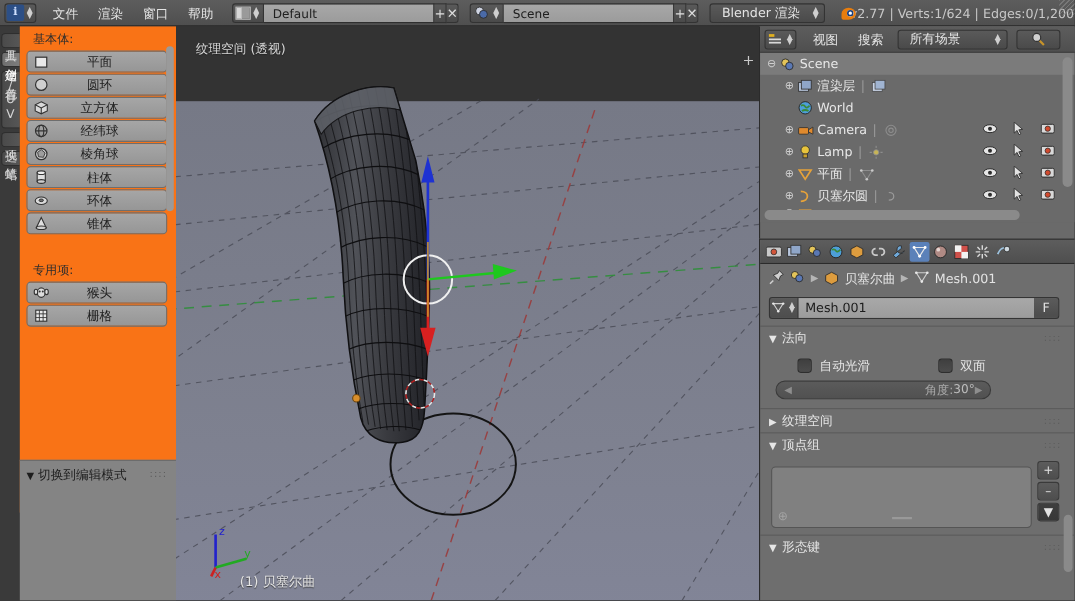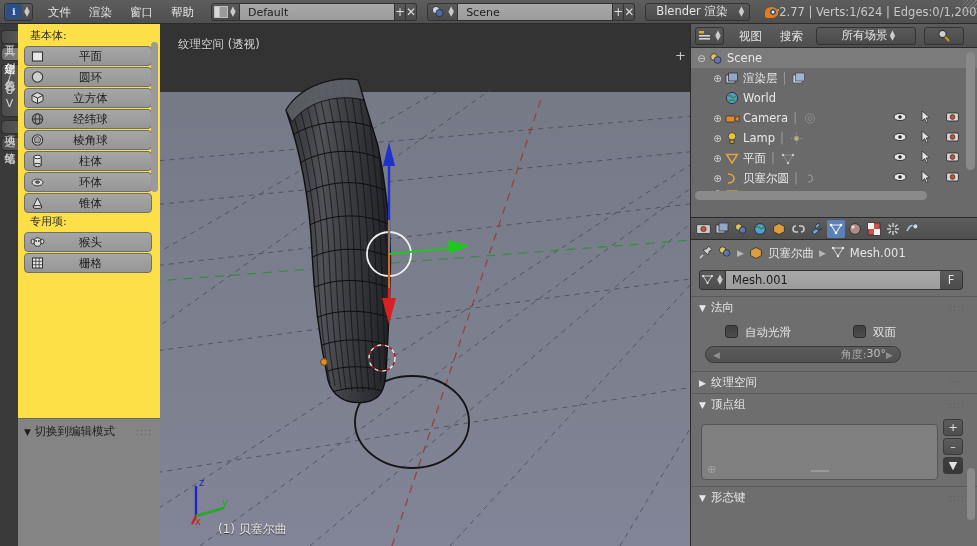--- a/index.html
+++ b/index.html
@@ -92,21 +92,21 @@
     border-radius: 4px 0 0 4px;
     color: #d5d5d5; font-size: 11px;
     writing-mode: vertical-rl; text-orientation: upright;
     padding: 6px 2px; letter-spacing: 0px; white-space: nowrap;
   }
   .vtab.active { background: linear-gradient(90deg,#6f6f6f,#7d7d7d); color:#fff; }
 
   
   .toolpanel {
     position: absolute; left: 18px; top: 24px; width: 142px; height: 442px;
-    background: #fde047; overflow: hidden;
+    background: #f97316; overflow: hidden;
   }
   .panel-label {
     color: #2e2e2e; font-size: 11px; padding: 4px 0 3px 12px; font-weight: normal;
   }
   .tool-list { padding: 0 8px 0 6px; }
   .tool-btn {
     display: flex; align-items: center; height: 20px; margin-bottom: 1px;
     background: linear-gradient(#a6a6a6,#969696);
     border: 1px solid #6e6e6e; border-radius: 4px;
     color: #1d1d1d; font-size: 11.5px; position: relative;
@@ -222,21 +222,21 @@
     background: linear-gradient(#5a5a5a,#4d4d4d);
   }
   .sec-head {
     display:flex; align-items:center; justify-content:space-between;
     height: 22px; padding: 0 12px 0 8px; color: #e6e6e6; font-size: 11.5px;
     border-top: 1px solid #5a5a5a;
   }
   .sec-head .tri { margin-right: 5px; font-size: 9px; }
   .sec-body { padding: 4px 12px 8px 12px; }
   .chkrow { display:flex; align-items:center; gap: 42px; margin: 3px 0 6px 2px; }
-  .chk { display:flex; align-items:flex-start; gap: 7px; color:#e4e4e4; font-size: 11.5px; padding-left: 20px; }
+  .chk { display:flex; align-items:center; gap: 7px; color:#e4e4e4; font-size: 11.5px; padding-left: 20px; }
   .chkbox {
     width: 13px; height: 13px; border-radius: 3px;
     background: linear-gradient(#3f3f3f,#4c4c4c); border: 1px solid #2e2e2e;
   }
   .slider {
     display:flex; align-items:center; justify-content:space-between;
     height: 17px; border-radius: 9px; padding: 0 7px;
     background: linear-gradient(#5b5b5b,#515151); border: 1px solid #3a3a3a;
     color: #a9a9a9; font-size: 11px; width: 196px; margin-left: 2px;
   }
@@ -416,21 +416,21 @@
         <span class="ticon">
           <svg width="15" height="14" viewBox="0 0 15 14">
               <polygon points="7.5,1.8 12,11 3,11" fill="#e0e0e0" stroke="#333" stroke-width="1"></polygon>
               <ellipse cx="7.5" cy="11" rx="4.5" ry="1.6" fill="#cfcfcf" stroke="#333" stroke-width="1"></ellipse>
             </svg>
         </span>
         <span class="tlabel">锥体</span>
       </div>
     </div>
 
-    <div class="panel-label" style="padding-top:0">专用项:</div>
+    <div class="panel-label" style="padding-top:24px">专用项:</div>
     <div class="tool-list">
       <div class="tool-btn">
         <span class="ticon">
           <svg width="15" height="14" viewBox="0 0 15 14">
               <ellipse cx="7.5" cy="7" rx="3.6" ry="4.3" fill="#ddd" stroke="#333" stroke-width="1"></ellipse>
               <ellipse cx="2.7" cy="6.4" rx="1.6" ry="2.4" fill="#ddd" stroke="#333" stroke-width="1"></ellipse>
               <ellipse cx="12.3" cy="6.4" rx="1.6" ry="2.4" fill="#ddd" stroke="#333" stroke-width="1"></ellipse>
               <circle cx="6.1" cy="6" r=".9" fill="#333"></circle>
               <circle cx="8.9" cy="6" r=".9" fill="#333"></circle>
             </svg>
@@ -583,21 +583,21 @@
               <rect x="1" y="8" width="11" height="1.6" fill="#d8d8d8"></rect>
             </svg>
         </div>
         <div class="updown">
             <span>▲</span>
             <span>▼</span>
           </div>
       </div>
       <div class="menu-item">视图</div>
       <div class="menu-item">搜索</div>
-      <div class="dropdown" style="margin-left:4px;min-width:100px;justify-content:center">
+      <div class="dropdown" style="margin-left:4px;min-width:100px;justify-content:space-between">
         <span>所有场景</span>
         <span class="updown">
             <span>▲</span>
             <span>▼</span>
           </span>
       </div>
       <div style="margin-left:8px;width:40px;height:18px;border:1px solid #333;border-radius:3px;background:linear-gradient(#5a5a5a,#4a4a4a);display:flex;align-items:center;justify-content:center">
         <svg width="14" height="14" viewBox="0 0 14 14">
             <circle cx="5.5" cy="5" r="3.6" fill="#cfcfcf" stroke="#333" stroke-width="1.1"></circle>
             <line x1="8.2" y1="8" x2="12" y2="12" stroke="#c8942a" stroke-width="2"></line>

